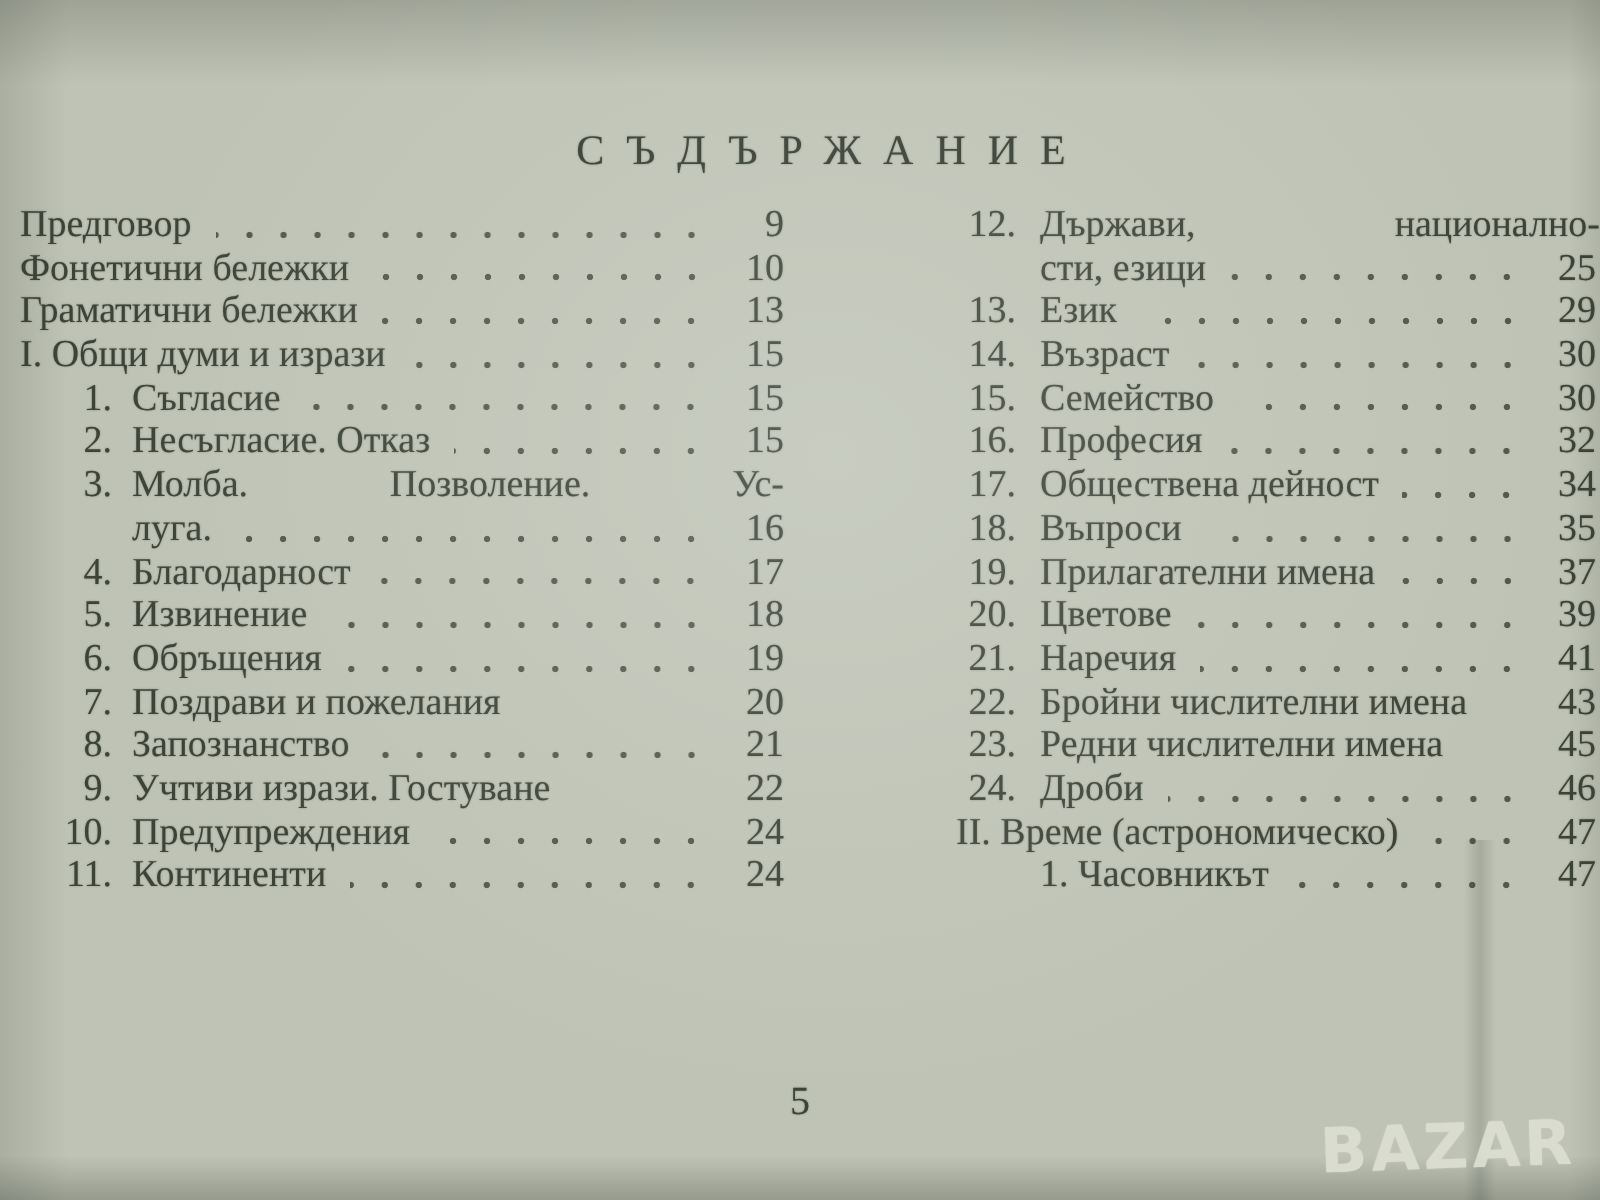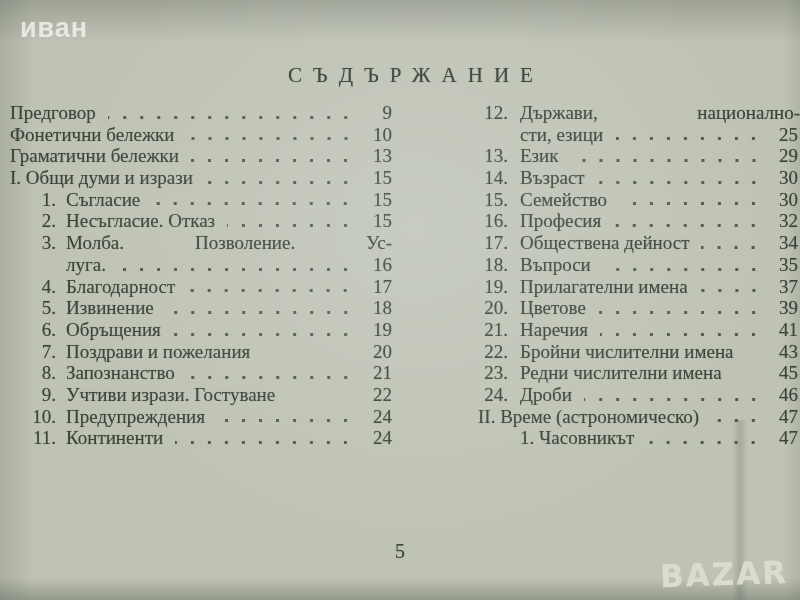--- a/index.html
+++ b/index.html
@@ -309,16 +309,15 @@
 
           <span class="txt">1. Часовникът</span>
           <span class="dots"></span>
           <span class="pg">47</span>
         </div>
       </div>
   </div>
 
   <div class="folio">5</div>
 
-  <div class="wm-ivan">иван</div>
   <div class="wm-bazar">BAZAR</div>
 
 </div>
 
 </body></html>

